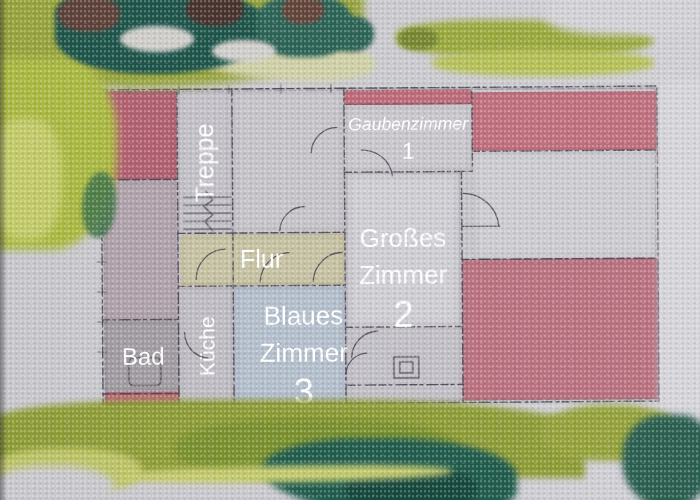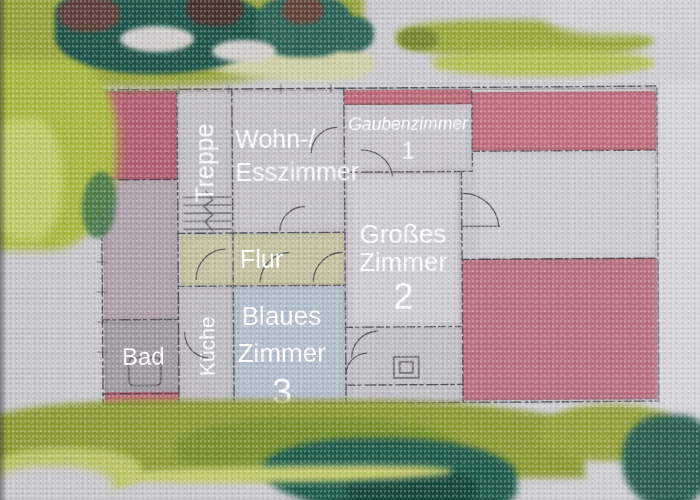--- a/index.html
+++ b/index.html
@@ -147,39 +147,37 @@
         <rect x="399" y="362" width="13" height="11"></rect>
         <path d="M97,140 h9 M97,170 h9 M97,200 h9 M97,230 h9 M97,260 h9 M97,290 h9 M97,320 h9 M97,350 h9" opacity="0.7"></path>
         <path d="M130,84 v8 M180,84 v8 M230,84 v8 M282,84 v8 M332,84 v8" opacity="0.7"></path>
       </g>
     </svg>
 
     <div class="lbl center-flex" style="left:178px;top:90px;width:55px;height:142px;font-size:25px;">
       <span class="vtext">Treppe</span>
     </div>
 
-    <div class="lbl multiline" style="left:236px;top:122px;font-size:25px;line-height:33px;">Wohn-/
-Esszimmer</div>
 
     <div class="lbl" style="left:347px;top:114px;width:124px;text-align:center;">
       <span style="display:block;font-size:17.5px;font-style:italic;">Gaubenzimmer</span>
       <span style="display:block;font-size:23px;margin-top:3px;">1</span>
     </div>
 
     <div class="lbl center-flex" style="left:180px;top:233px;width:163px;height:50px;font-size:25px;">
       <span>Flur</span>
     </div>
 
     <div class="lbl" style="left:346px;top:220px;width:114px;text-align:center;">
-      <span class="multiline" style="display:block;font-size:26px;line-height:28px;">Großes
+      <span class="multiline" style="display:block;font-size:26px;line-height:37px;">Großes
 Zimmer</span>
       <span style="display:block;font-size:36px;line-height:42px;">2</span>
     </div>
 
-    <div class="lbl" style="left:226px;top:297px;width:110px;text-align:center;">
+    <div class="lbl" style="left:248px;top:297px;width:110px;text-align:center;">
       <span class="multiline" style="display:block;font-size:26px;line-height:37px;">Blaues
 Zimmer</span>
       <span style="display:block;font-size:36px;line-height:40px;">3</span>
     </div>
 
     <div class="lbl center-flex" style="left:180px;top:287px;width:53px;height:116px;font-size:21px;">
       <span class="vtext">Küche</span>
     </div>
 
     <div class="lbl center-flex" style="left:105px;top:320px;width:75px;height:70px;font-size:24px;">

